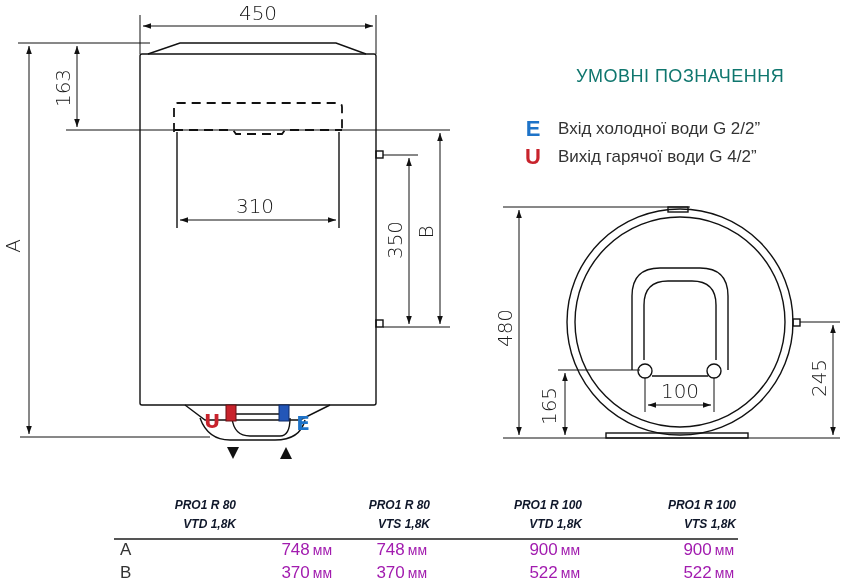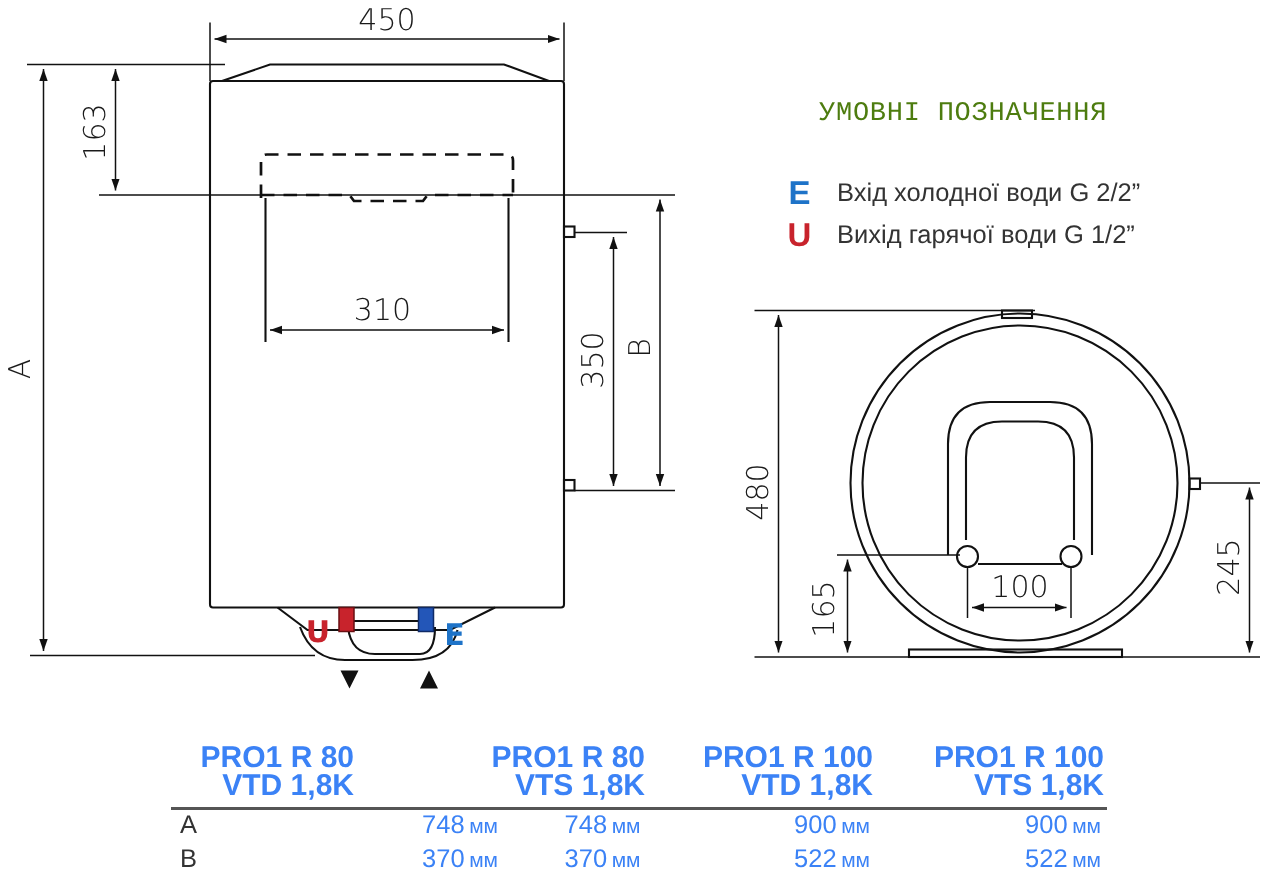--- a/index.html
+++ b/index.html
@@ -1,25 +1,25 @@
 <!DOCTYPE html>
 <html><head>
 <meta charset="utf-8">
 <style>
   html, body { margin:0; padding:0; background:#ffffff; }
   body { width:848px; height:588px; position:relative; overflow:hidden; font-family:"DejaVu Sans", sans-serif; }
   svg.drawing { position:absolute; left:0; top:0; }
   .dimtxt { font-family:"DejaVu Sans", sans-serif; font-size:20px; fill:#1a1a1a; font-weight:300; }
-  .legend-title { position:absolute; left:546px; top:66px; font-size:18px; color:#4d7c0f; letter-spacing:0.5px; font-family:Liberation Mono, monospace; }
+  .legend-title { position:absolute; left:576px; top:66px; font-size:18px; color:#0f766e; letter-spacing:0.5px; font-family:Liberation Sans, sans-serif; }
   .legend-row { position:absolute; left:522px; font-size:17px; color:#333; font-family:"Liberation Sans", sans-serif; display:flex; align-items:center; }
   .legend-letter { width:22px; font-weight:bold; font-size:22px; text-align:center; margin-right:14px; }
   .spec-table { position:absolute; left:112px; top:496px; font-family:"Liberation Sans", sans-serif; color:#333; }
-  .th { position:absolute; font-weight:bold; font-size:20px; line-height:19px; text-align:right; color:#3b82f6; }
+  .th { position:absolute; font-weight:bold; font-size:12px; line-height:19px; text-align:right; color:#0f172a;font-style:italic; }
   .rowlabel { position:absolute; font-size:17px; color:#333; }
-  .cell { position:absolute; font-size:17px; text-align:right; color:#3b82f6; }
+  .cell { position:absolute; font-size:17px; text-align:right; color:#a21caf; }
   .cell .unit { font-size:14px; margin-left:3px; }
   .hr { position:absolute; left:0; height:2px; background:#555; }
 </style>
 </head>
 <body>
 
 <svg class="drawing" width="848" height="588" viewBox="0 0 848 588" xmlns="http://www.w3.org/2000/svg">
   <defs>
     <marker id="arr" viewBox="0 0 10 10" refX="10" refY="5" markerWidth="8" markerHeight="8" orient="auto-start-reverse">
       <path d="M0,1.5 L10,5 L0,8.5 z" fill="#111"></path>
@@ -107,21 +107,21 @@
   <text class="dimtxt" transform="translate(826,378) rotate(-90)" text-anchor="middle">245</text>
 </svg>
 
 <div class="legend-title">УМОВНІ ПОЗНАЧЕННЯ</div>
 <div class="legend-row" style="top:116px;">
   <span class="legend-letter" style="color:#1e73c8;">E</span>
   <span>Вхід холодної води G 2/2”</span>
 </div>
 <div class="legend-row" style="top:144px;">
   <span class="legend-letter" style="color:#c8232c;">U</span>
-  <span>Вихід гарячої води G 1/2”</span>
+  <span>Вихід гарячої води G 4/2”</span>
 </div>
 
 <div class="spec-table">
   <div class="th" style="right:-124px; top:0;">
       <div>PRO1 R 80</div>
       <div>VTD 1,8K</div>
     </div>
   <div class="th" style="right:-318px; top:0;">
       <div>PRO1 R 80</div>
       <div>VTS 1,8K</div>

